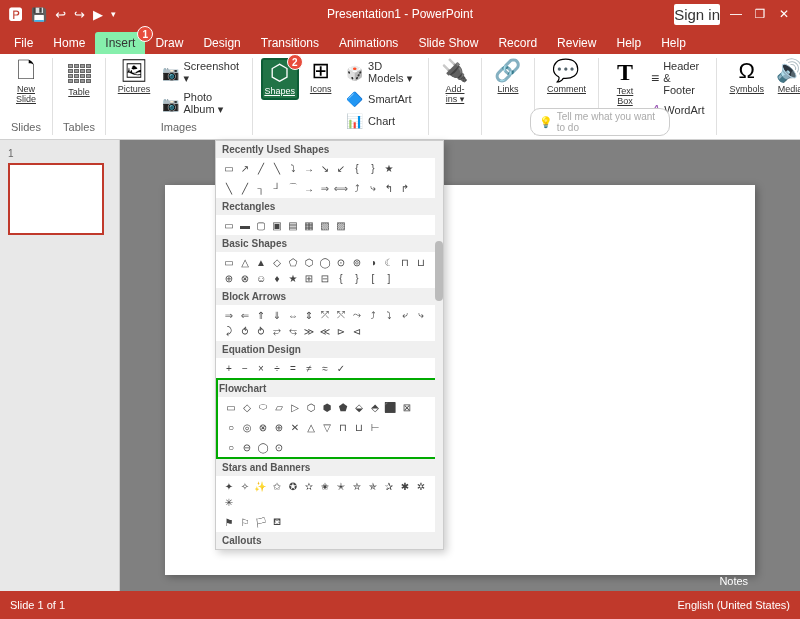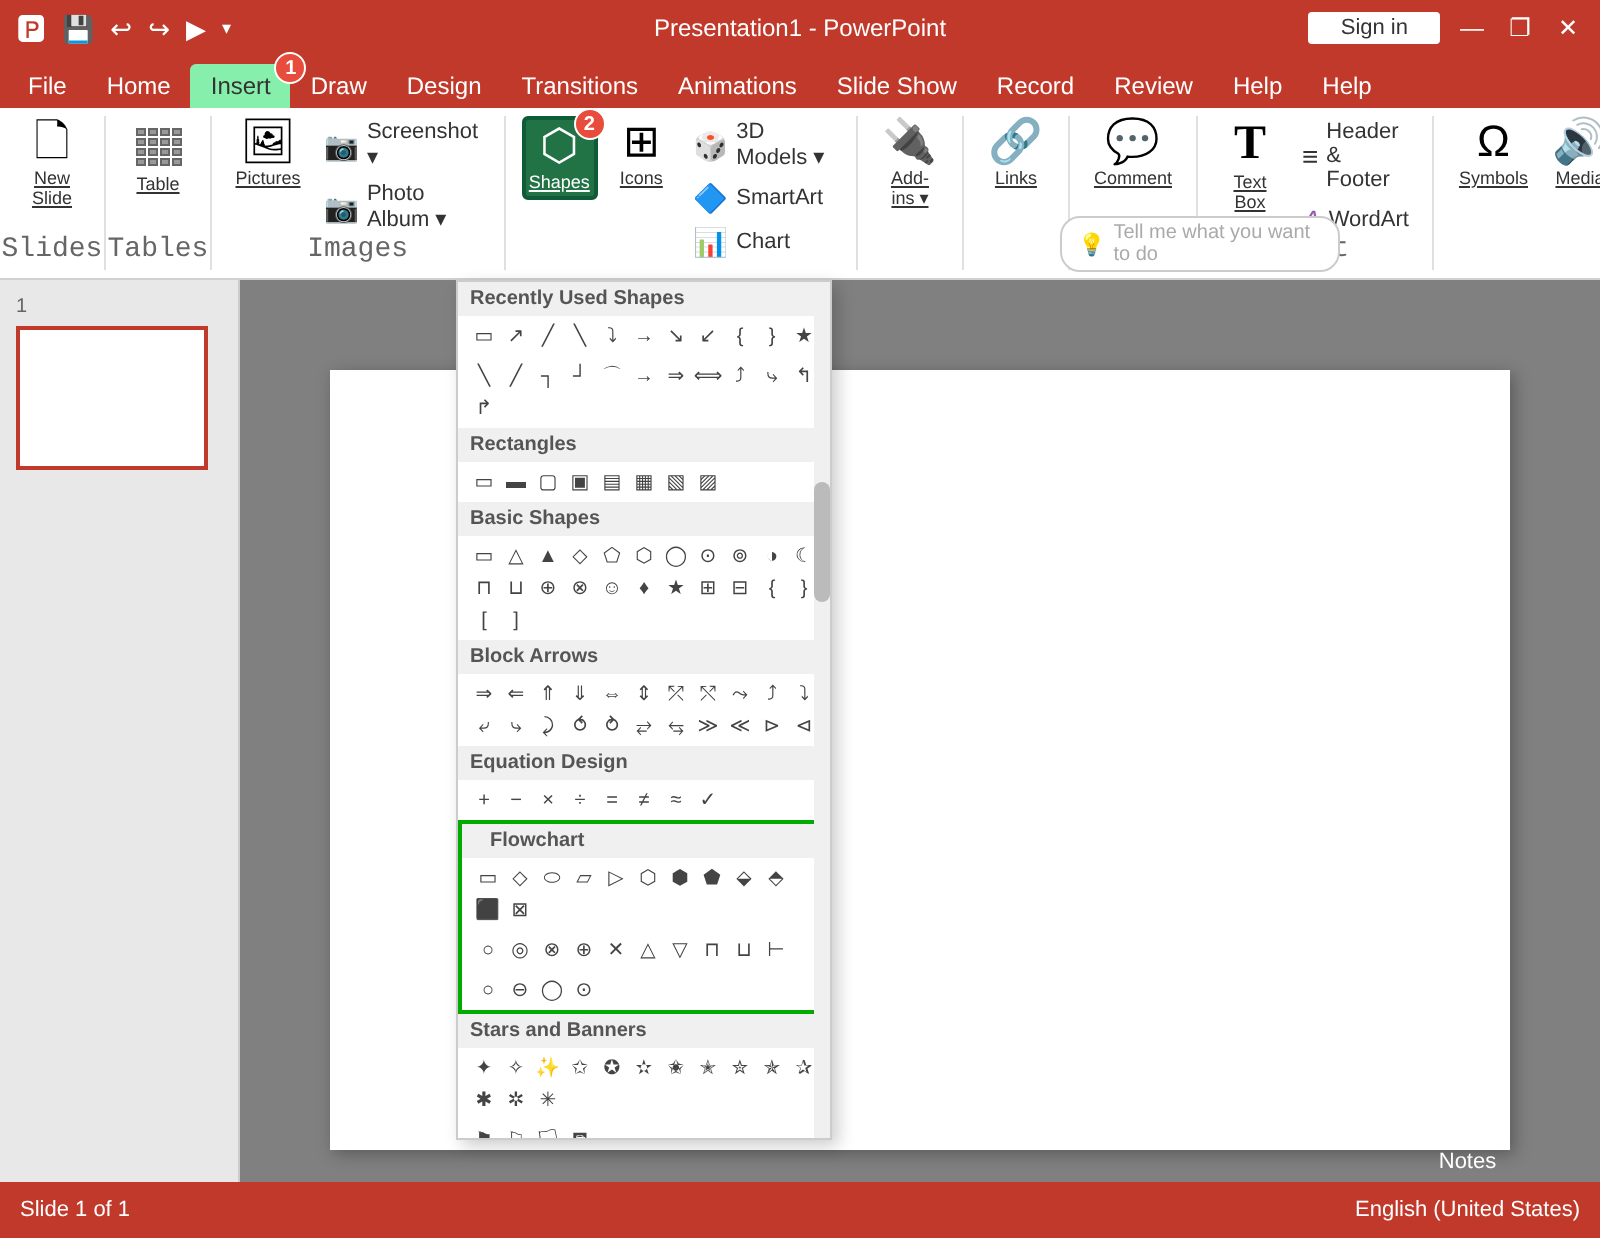--- a/index.html
+++ b/index.html
@@ -17,22 +17,22 @@
     }
     .title-bar-left { display: flex; align-items: center; gap: 6px; }
     .title-bar-center { position: absolute; left: 50%; transform: translateX(-50%); font-size: 12px; color: white; }
     .title-bar-right { display: flex; align-items: center; gap: 8px; }
     .title-icon { font-size: 16px; }
     .win-btn { width: 16px; height: 16px; display: flex; align-items: center; justify-content: center; font-size: 12px; cursor: pointer; }
     .sign-in-btn {
       background: white;
       color: #333;
       border: none;
-      padding: 2px 16px;
-      font-size: 11px;
+      padding: 2px 0;
+      font-size: 15px;
       cursor: pointer;
       border-radius: 2px;
     }
     .quick-access { display: flex; align-items: center; gap: 4px; }
     .qa-btn { color: white; font-size: 13px; cursor: pointer; padding: 0 2px; }
 
     
     .ribbon-tabs {
       height: 26px;
       background: #c0392b;
@@ -61,27 +61,26 @@
     }
     .ribbon-group {
       display: flex;
       flex-direction: column;
       align-items: center;
       padding: 0 8px;
       border-right: 1px solid #e0e0e0;
       position: relative;
     }
     .ribbon-group-label {
-      font-size: 14px;
+      font-size: 11px;
       color: #666;
       position: absolute;
       bottom: 2px;
       left: 0; right: 0;
       text-align: center;
-      font-family: Liberation Mono, monospace;
     }
     .ribbon-group-items {
       display: flex;
       flex-direction: row;
       align-items: flex-start;
       gap: 4px;
       padding-bottom: 14px;
       flex: 1;
     }
     .ribbon-btn {
@@ -205,21 +204,21 @@
       height: 14px;
       display: flex;
       align-items: center;
       justify-content: center;
       font-size: 10px;
       cursor: pointer;
       color: #444;
     }
     .flowchart-header {
       background: #f0f0f0;
-      padding: 3px 14px;
+      padding: 3px 1px;
       font-size: 10px;
       color: #555;
       font-weight: 600;
     }
     .shapes-scrollbar {
       position: absolute;
       right: 0;
       top: 0;
       bottom: 0;
       width: 8px;
@@ -453,21 +452,21 @@
       </div>
     </div>
   </div>
 
   <div class="tell-me">
     <span>💡</span>
     <span style="color:#aaa;font-size:10px;">Tell me what you want to do</span>
   </div>
 </div>
 
-<div class="shapes-dropdown" style="position:absolute;top:140px;left:228px;z-index:200;width:188px;max-height:430px;overflow:hidden;">
+<div class="shapes-dropdown" style="position:absolute;top:140px;left:215px;z-index:200;width:229px;max-height:430px;overflow:hidden;">
 
   <div class="shapes-section-header">Recently Used Shapes</div>
   <div class="shapes-row">
     <span class="shape-item">▭</span>
     <span class="shape-item">↗</span>
     <span class="shape-item">╱</span>
     <span class="shape-item">╲</span>
     <span class="shape-item">⤵</span>
     <span class="shape-item">→</span>
     <span class="shape-item">↘</span>

